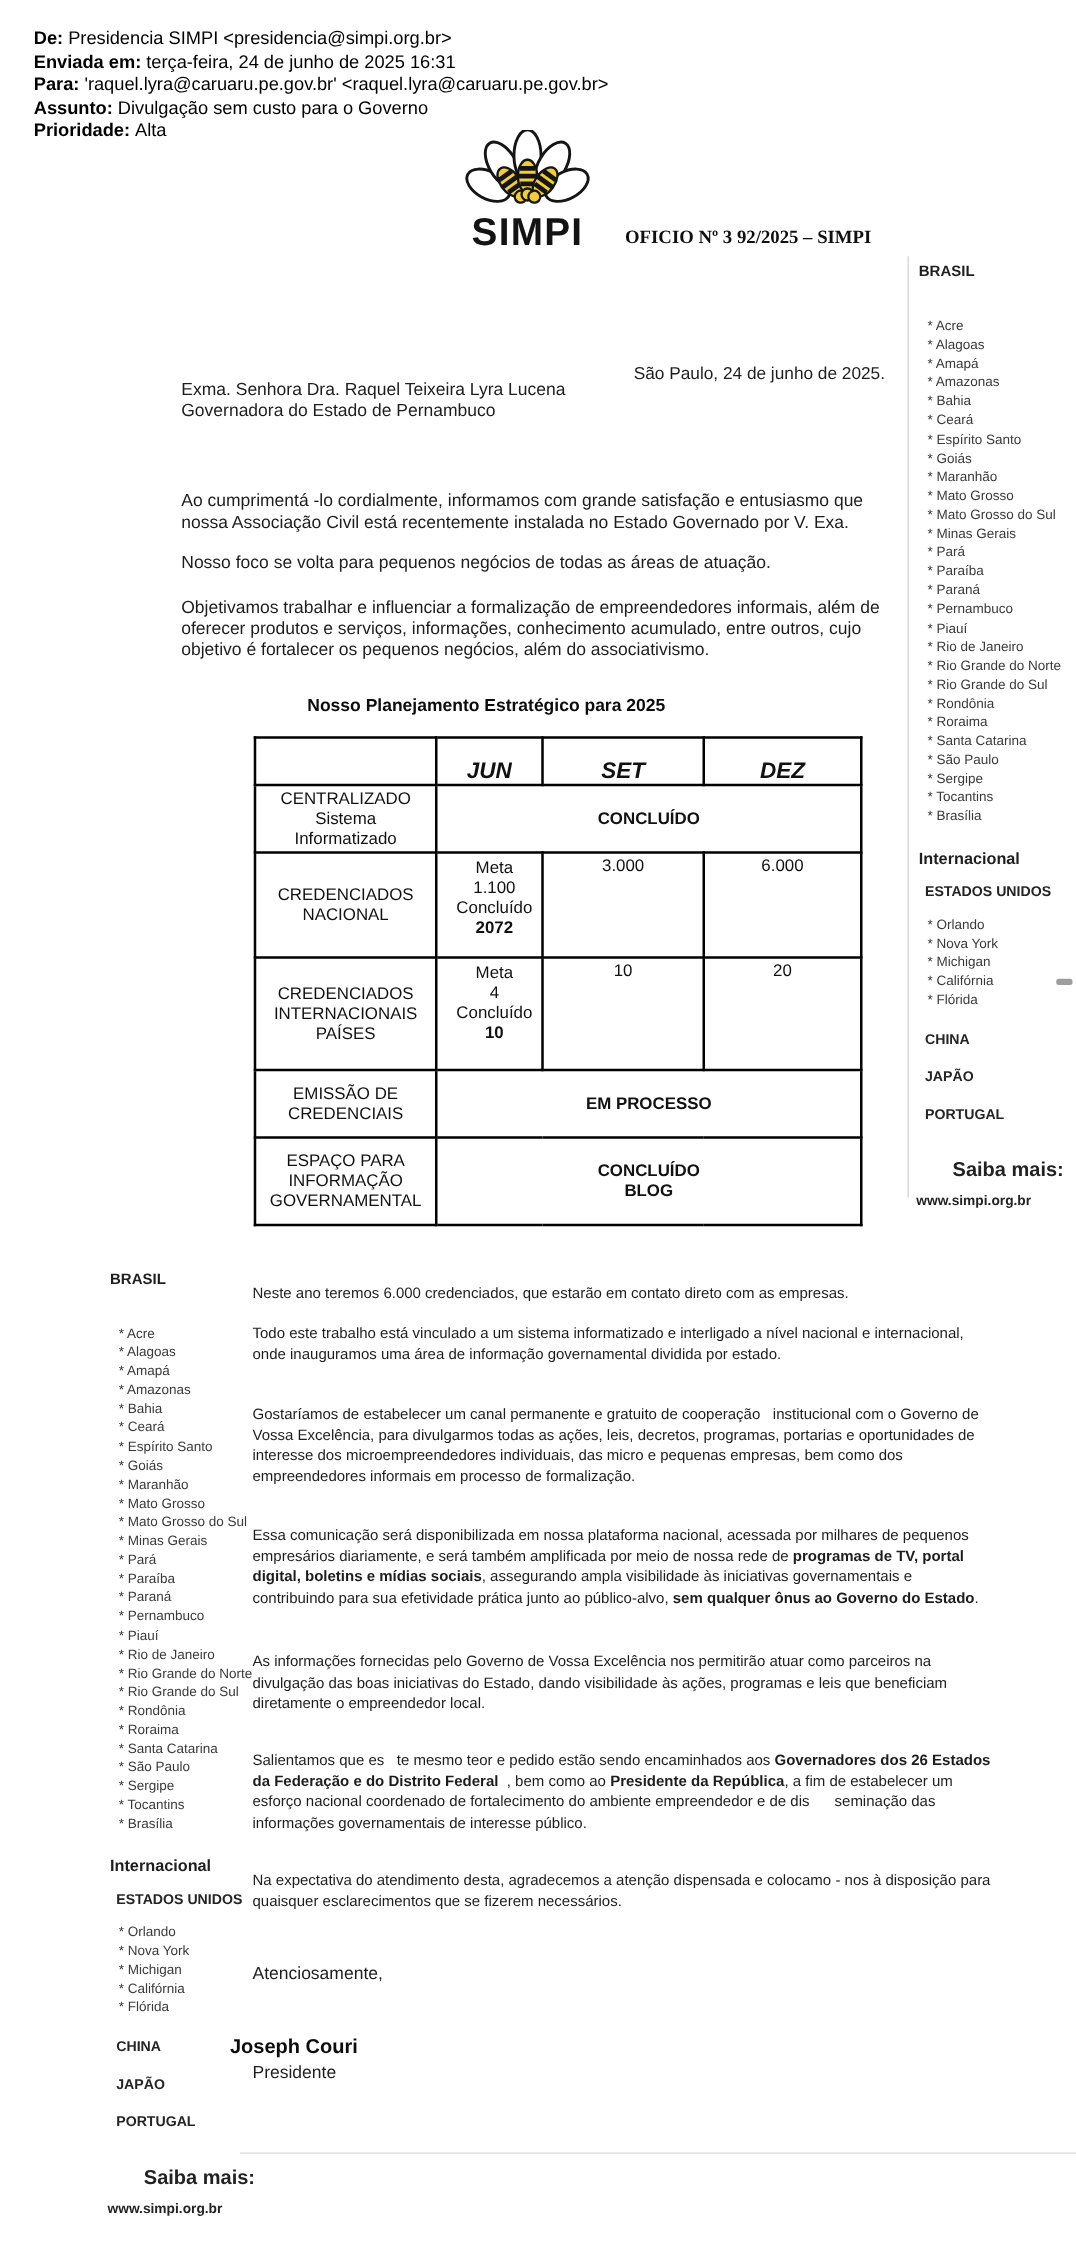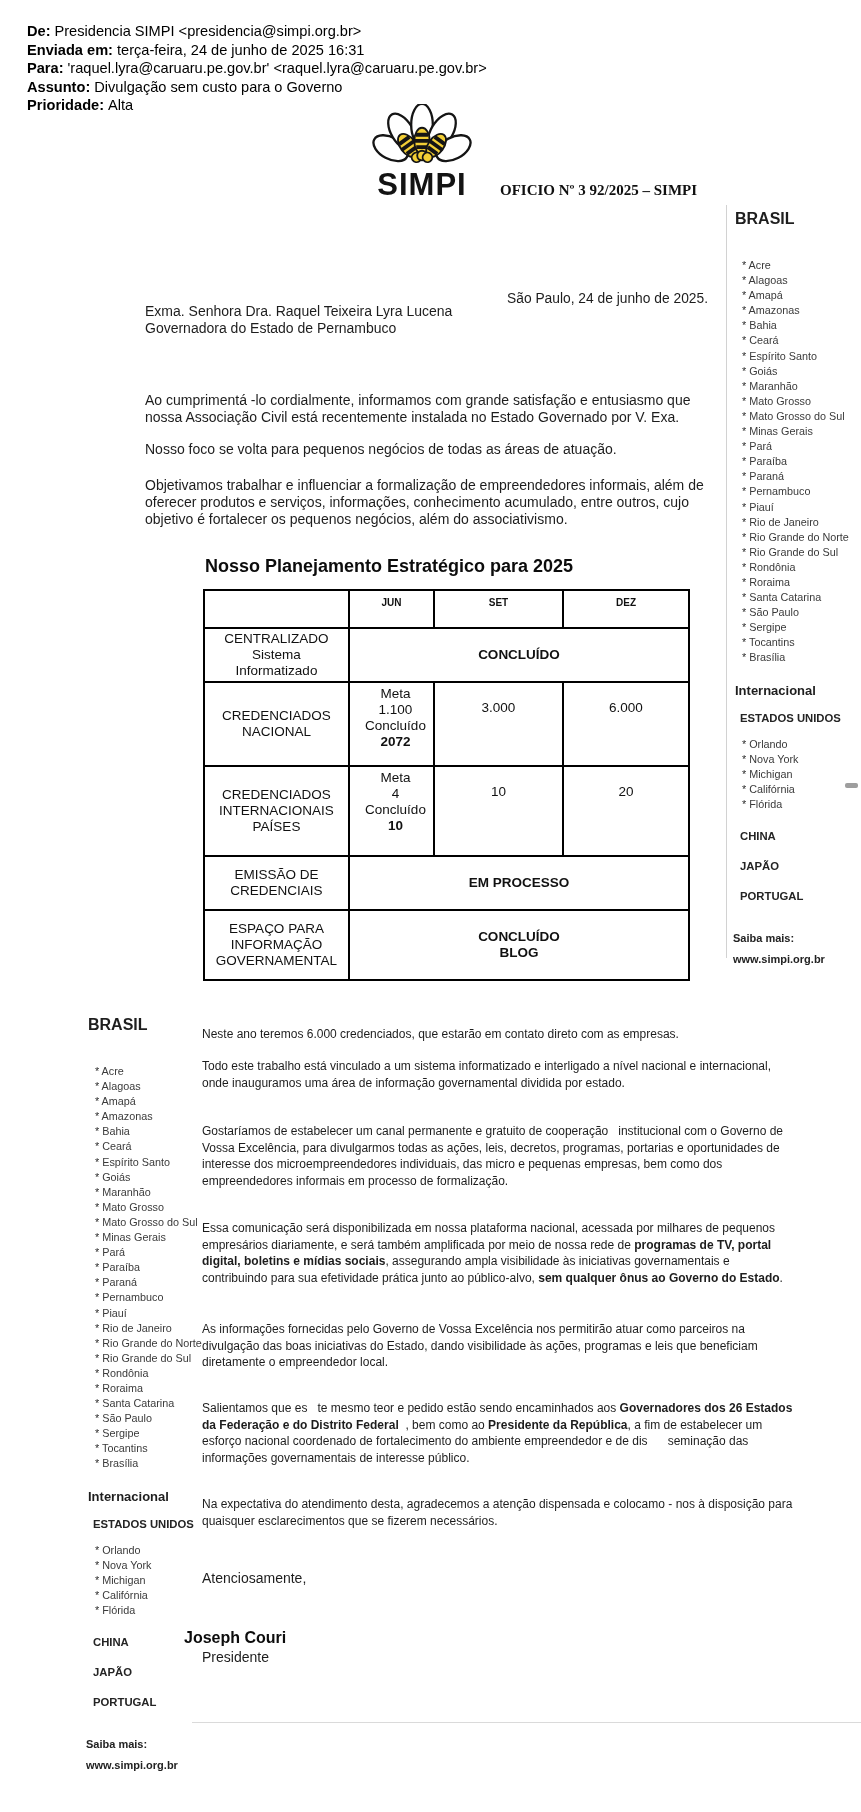--- a/index.html
+++ b/index.html
@@ -19,41 +19,41 @@
   .logo{left:366px;top:104px;width:112px;text-align:center;}
   .logo .word{font-weight:bold;font-size:31px;letter-spacing:1px;color:#131313;margin-top:-4px;font-family:"Liberation Sans",sans-serif;}
   .oficio{left:500px;top:182px;font-family:"Liberation Serif",serif;font-weight:bold;font-size:15px;color:#101010;}
   .dateline{left:507px;top:247px;font-size:13.8px;margin-top:44px;}
 
   
   .recipient{left:145px;top:303px;font-size:14px;line-height:17px;}
   .intro{left:145px;width:566px;font-size:14px;line-height:17px;margin:0;}
 
   
-  .tbl-title{left:203px;top:556px;width:372px;text-align:center;font-weight:bold;font-size:18px;color:#0c0c0c;}
+  .tbl-title{left:203px;top:556px;width:372px;text-align:center;font-weight:bold;font-size:14px;color:#0c0c0c;}
   table.plan{left:203px;top:589px;border-collapse:collapse;table-layout:fixed;}
   table.plan td{border:2px solid #000;text-align:center;vertical-align:middle;
     font-size:13.5px;color:#111;padding:2px 4px;white-space:pre-line;line-height:16px;}
   table.plan td.top{vertical-align:top;padding-top:3px;padding-left:12px;}
-  table.plan td.num{vertical-align:top;padding-top:17px;}
-  table.plan tr.hrow td{vertical-align:top;font-weight:bold;font-size:10px;padding-top:4px;}
+  table.plan td.num{vertical-align:top;padding-top:2px;}
+  table.plan tr.hrow td{vertical-align:top;font-weight:bold;font-size:18px;padding-top:17px;font-style:italic;}
 
   
   .sb{width:118px;font-size:10.8px;color:#3a3a3a;}
   .sb1{left:733px;top:210px;}
   .sb2{left:86px;top:1016px;}
-  .sb .sb-h1{font-weight:bold;font-size:16px;color:#1e1e1e;margin:0 0 30px 2px;}
+  .sb .sb-h1{font-weight:bold;font-size:12px;color:#1e1e1e;margin:0 0 30px 2px;}
   .sb .sb-h2{font-weight:bold;font-size:13px;color:#1e1e1e;margin:17px 0 0 2px;}
   .sb .sb-h3{font-weight:bold;font-size:11.3px;color:#242424;margin:14px 0 0 7px;}
   .sb .sb-h3.gap{margin-top:18px;}
   .sb ul{list-style:none;margin:13px 0 0 0;padding:0 0 0 9px;}
   .sb ul.states{margin-top:0;}
   .sb li{line-height:15.1px;white-space:nowrap;}
   .sb li::before{content:"* ";color:#2c2c2c;}
-  .sb .sb-more{font-weight:bold;font-size:11px;color:#222;margin:30px 0 0 0;}
+  .sb .sb-more{font-weight:bold;font-size:16px;color:#222;margin:30px 0 0 0;text-align:right;}
   .sb .sb-site{font-weight:bold;font-size:11px;color:#222;margin:9px 0 0 0;}
   .vline{left:726px;top:205px;width:1px;height:753px;background:#d2d2d2;}
   .dash{left:845px;top:783px;width:13px;height:5px;background:#9e9e9e;border-radius:2px;}
 
   
   .bp{left:202px;width:592px;font-size:12px;line-height:16.5px;margin:0;}
   .salutation{left:202px;top:1570px;font-size:14px;}
   .signer{left:184px;top:1629px;font-size:16px;font-weight:bold;color:#0c0c0c;}
   .signer-title{left:202px;top:1649px;font-size:14px;}
   .divider{left:192px;top:1722px;width:669px;height:1px;background:#dadada;}

